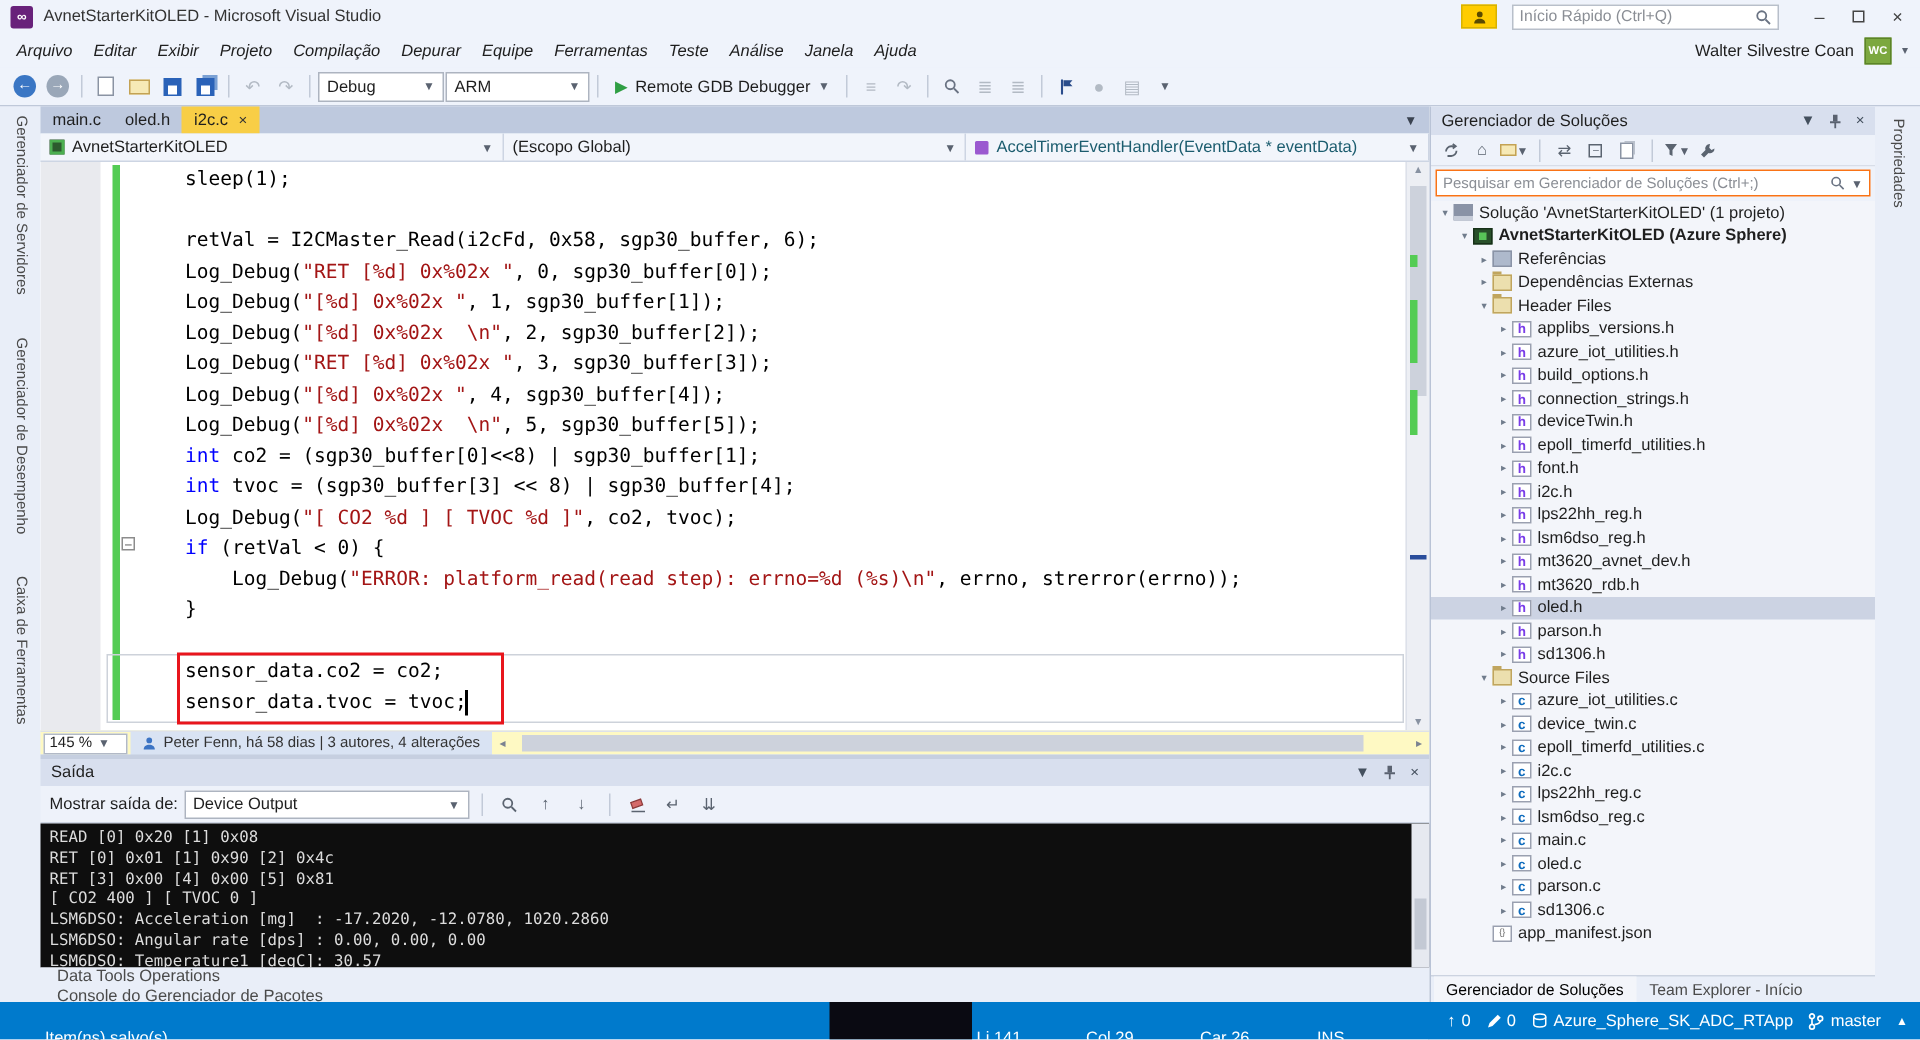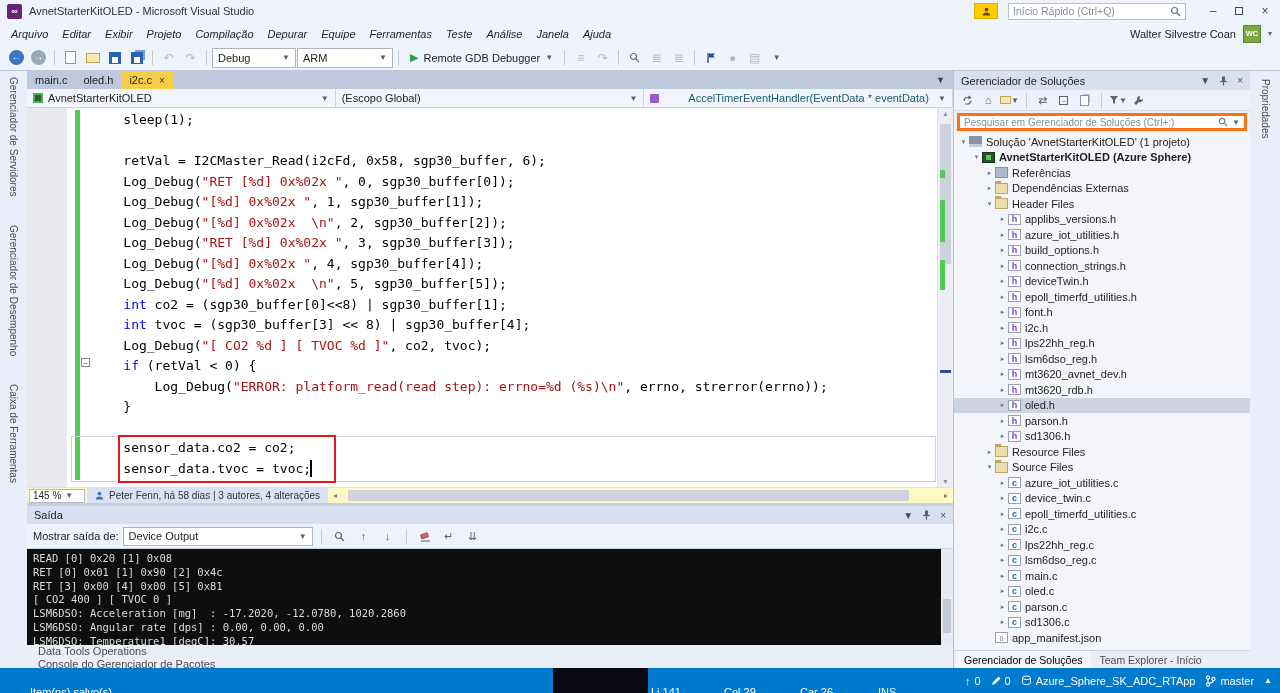--- a/index.html
+++ b/index.html
@@ -54,21 +54,21 @@
   .doc-well{position:absolute;left:27px;top:71px;width:926px;height:18px;background:#bec9de;display:flex;align-items:stretch;}
   .doc-tab{display:flex;align-items:center;gap:7px;padding:0 8px;font-size:11px;color:#1e1e1e;}
   .doc-tab.active{background:var(--active-tab,#f8ce46);}
   .tab-close{font-size:10px;color:#333;}
   .well-caret{margin-left:auto;align-self:center;margin-right:8px;font-size:9px;color:#3a4250;}
   .navbar{position:absolute;left:27px;top:89px;width:926px;height:19px;background:#f2f5fb;border-bottom:1px solid #cdd5e3;display:flex;}
   .nav-combo{flex:1;display:flex;align-items:center;gap:5px;padding:0 6px;border-right:1px solid #cdd5e3;overflow:hidden;white-space:nowrap;}
   .nav-combo .caret{margin-left:auto;}
   .nav-proj-icon{width:10px;height:10px;background:#2c5a2e;box-shadow:inset 0 0 0 2px #4caf50;flex:none;}
   .nav-member-icon{width:9px;height:9px;background:#9b59d0;border-radius:1px;flex:none;}
-  .nav-member-text{color:#1b5c6e;margin-left:24px;}
+  .nav-member-text{color:#1b5c6e;}
 
   
   .code-area{position:absolute;left:27px;top:108px;width:926px;height:379px;background:#fff;overflow:hidden;}
   .bp-margin{position:absolute;left:0;top:0;bottom:0;width:40px;background:#e9eaee;}
   .change-bar{position:absolute;left:48px;top:2px;width:5px;height:370px;background:var(--change-bar,#54cc54);}
   .code-lines{position:absolute;left:0;top:2px;right:16px;padding-left:65px;font-family:"DejaVu Sans Mono","Liberation Mono",monospace;font-size:13px;line-height:20.5px;white-space:pre;}
   .tok-p{color:#000;} .tok-k{color:var(--kw,#0000ff);} .tok-s{color:var(--str,#a31515);}
   .collapse-box{position:absolute;left:54px;top:250px;width:9px;height:9px;border:1px solid #8c8c8c;background:#fff;font-size:8px;line-height:7px;text-align:center;color:#444;}
   .cur-line-box{position:absolute;left:44px;right:17px;top:328px;height:46px;border:1px solid #cdd2da;}
   .annotation-box{position:absolute;left:91px;top:327px;width:218px;height:48px;border:2px solid var(--annotation,#e8151c);}
@@ -106,21 +106,21 @@
   .panel-tab{display:flex;align-items:center;padding:0 9px;color:#4a4a4a;white-space:nowrap;}
   .panel-tab.active{background:#fdfdfe;color:#000;border:1px solid #ccd3e0;border-bottom:none;}
 
   
   .right-panel{position:absolute;left:953px;top:71px;width:297px;bottom:25px;background:#f3f5fa;border-left:1px solid #b9c3d6;}
   .se-header{position:absolute;left:0;right:0;top:0;height:19px;background:#d8dfee;display:flex;align-items:center;padding:0 7px;}
   .se-toolbar{position:absolute;left:0;right:0;top:19px;height:21px;background:#eef2fa;border-bottom:1px solid #d8dde8;display:flex;align-items:center;gap:3px;padding:0 4px;}
   .sei{min-width:18px;height:18px;display:flex;align-items:center;justify-content:center;color:#5b6470;font-size:11px;}
   .box-minus{width:9px;height:9px;border:1px solid #5b6470;font-size:7px;line-height:7px;text-align:center;color:#5b6470;}
   .se-search{position:absolute;left:0;right:0;top:40px;height:23px;background:#eef2fa;padding:2px 3px;}
-  .se-search .box{height:18px;background:#fff;border:3px solid #f97316;display:flex;align-items:center;padding:0 4px;gap:4px;}
+  .se-search .box{height:18px;background:#fff;border:1px solid #f97316;display:flex;align-items:center;padding:0 4px;gap:4px;}
   .se-search .ph{flex:1;font-size:10px;color:#8a8e95;white-space:nowrap;overflow:hidden;}
   .se-tree{position:absolute;left:0;right:0;top:63px;bottom:18px;background:#f3f5fa;overflow:hidden;}
   .tree-row{display:flex;align-items:center;height:15.5px;white-space:nowrap;}
   .tree-row.selected{background:#ccd3e3;}
   .expander{width:11px;font-size:7px;color:#707c8c;text-align:center;flex:none;}
   .ticon{display:inline-flex;align-items:center;justify-content:center;width:13px;height:11px;margin-right:4px;flex:none;font-size:9px;font-weight:bold;}
   .ticon-folder{position:relative;background:#ecdfae;border:1px solid #c0a55e;}
   .ticon-folder::before{content:'';position:absolute;left:-1px;top:-3px;width:6px;height:2px;background:#c0a55e;}
   .ticon-header{background:#fff;border:1px solid #9aa0b0;color:#7a3ee8;}
   .ticon-source{background:#fff;border:1px solid #9aa0b0;color:#0f6cbd;}
@@ -567,25 +567,20 @@
           <span class="expander">▸</span>
           <span class="ticon ticon-header">h</span>
           <span class="tree-label">parson.h</span>
         </div>
         <div class="tree-row" style="padding-left: 43px;">
           <span class="expander">▸</span>
           <span class="ticon ticon-header">h</span>
           <span class="tree-label">sd1306.h</span>
         </div>
         <div class="tree-row" style="padding-left: 30px;">
-          <span class="expander">▸</span>
-          <span class="ticon ticon-folder"></span>
-          <span class="tree-label">Resource Files</span>
-        </div>
-        <div class="tree-row" style="padding-left: 30px;">
           <span class="expander">▾</span>
           <span class="ticon ticon-folder"></span>
           <span class="tree-label">Source Files</span>
         </div>
         <div class="tree-row" style="padding-left: 43px;">
           <span class="expander">▸</span>
           <span class="ticon ticon-source">c</span>
           <span class="tree-label">azure_iot_utilities.c</span>
         </div>
         <div class="tree-row" style="padding-left: 43px;">

